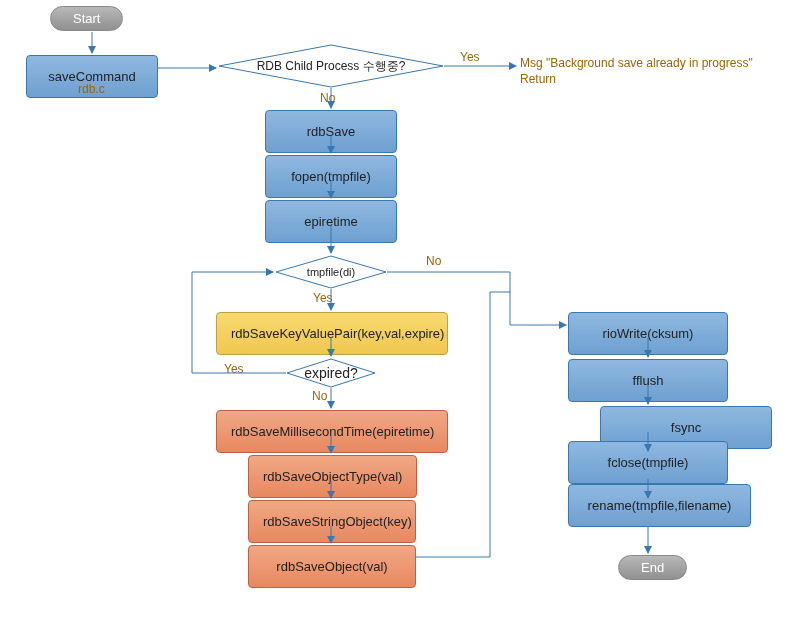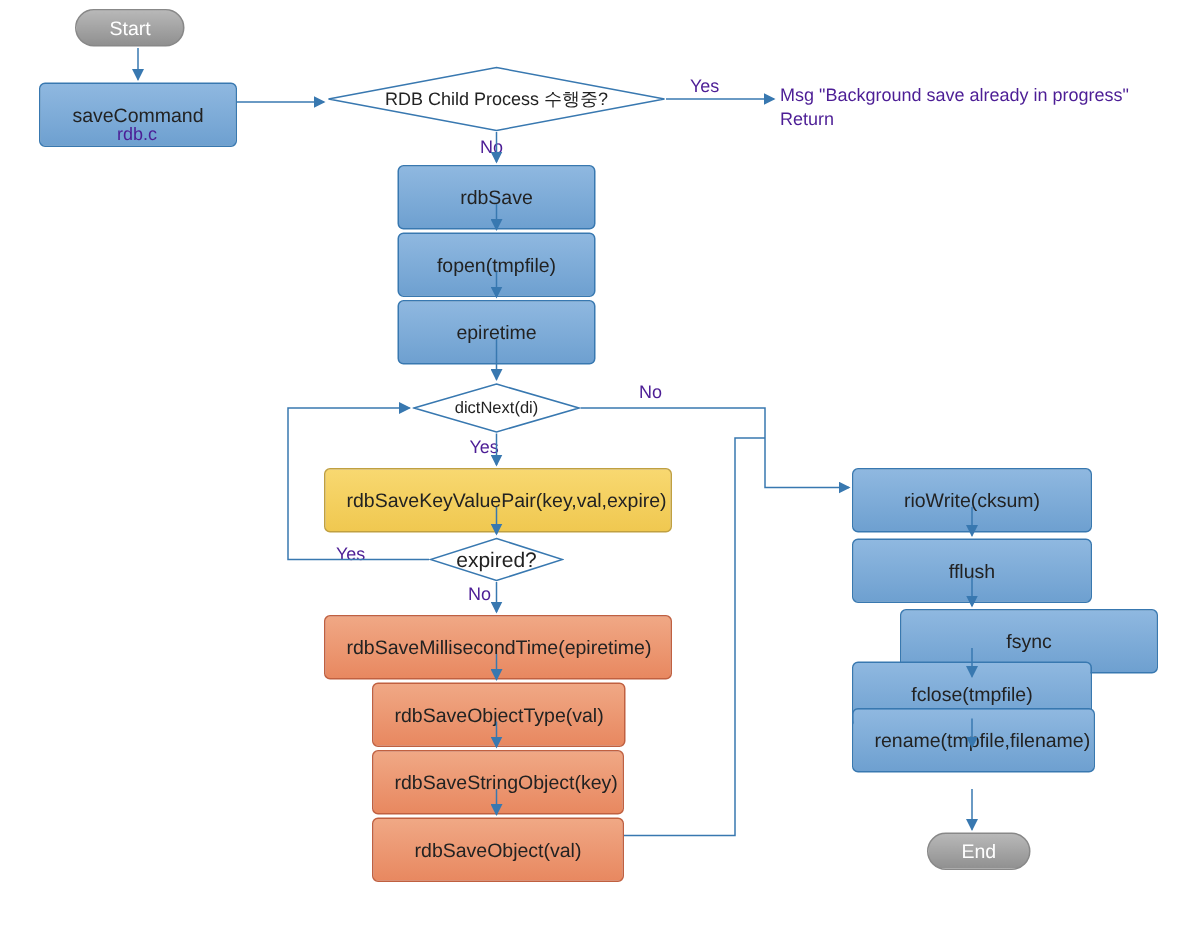--- a/index.html
+++ b/index.html
@@ -4,21 +4,21 @@
 <style>
 *{box-sizing:border-box;margin:0;padding:0}
 body{font-family:Arial,sans-serif;font-size:12px;background:#fff;width:801px;height:632px;position:relative}
 .box{position:absolute;border:1px solid #3878b0;border-radius:4px;background:linear-gradient(#8fb8e0,#6ea0d0);padding:13px 14px;text-align:center;color:#222;font-size:13px}
 .box-orange{background:linear-gradient(#f0a885,#e88860);border-color:#c06040}
 .box-yellow{background:linear-gradient(#f8d870,#f0c850);border-color:#c0a040}
 .pill{position:absolute;border-radius:14px;background:linear-gradient(#b8b8b8,#909090);border:1px solid #888;padding:4px 22px;color:#fff;font-size:13px;text-align:center}
 .diamond{position:absolute;width:180px;height:48px;display:flex;align-items:center;justify-content:center}
 .diamond svg{position:absolute;top:0;left:0;width:100%;height:100%}
 .diamond-text{position:relative;z-index:1;font-size:12px;color:#222;text-align:center}
-.label{position:absolute;font-size:12px;color:#4c1d95}
+.label{position:absolute;font-size:12px;color:#a16207}
 .arrow{position:absolute;stroke:#3878b0;fill:none}
 .arrowhead{fill:#3878b0}
 svg.conn{position:absolute;top:0;left:0;width:801px;height:632px;pointer-events:none}
 </style>
 </head>
 <body>
 
 <div class="pill" style="left:50px;top:6px">Start</div>
 
 <div class="box" style="left:26px;top:55px;width:132px">saveCommand</div>
@@ -39,21 +39,21 @@
 <div class="box" style="left:265px;top:110px;width:132px">rdbSave</div>
 
 <div class="box" style="left:265px;top:155px;width:132px">fopen(tmpfile)</div>
 
 <div class="box" style="left:265px;top:200px;width:132px">epiretime</div>
 
 <div class="diamond" style="left:275px;top:255px;width:112px;height:34px">
 <svg viewBox="0 0 112 34" preserveAspectRatio="none">
       <polygon points="56,1 111,17 56,33 1,17" fill="#fff" stroke="#3878b0"></polygon>
     </svg>
-<span class="diamond-text" style="font-size:11px">dictNext(di)</span>
+<span class="diamond-text" style="font-size:11px">tmpfile(di)</span>
 </div>
 <div class="label" style="left:313px;top:291px">Yes</div>
 <div class="label" style="left:426px;top:254px">No</div>
 
 <div class="box box-yellow" style="left:216px;top:312px;width:232px">rdbSaveKeyValuePair(key,val,expire)</div>
 
 <div class="diamond" style="left:286px;top:358px;width:90px;height:30px">
 <svg viewBox="0 0 90 30" preserveAspectRatio="none">
       <polygon points="45,1 89,15 45,29 1,15" fill="#fff" stroke="#3878b0"></polygon>
     </svg>
@@ -64,21 +64,21 @@
 
 <div class="box box-orange" style="left:216px;top:410px;width:232px">rdbSaveMillisecondTime(epiretime)</div>
 <div class="box box-orange" style="left:248px;top:455px;width:169px">rdbSaveObjectType(val)</div>
 <div class="box box-orange" style="left:248px;top:500px;width:168px">rdbSaveStringObject(key)</div>
 <div class="box box-orange" style="left:248px;top:545px;width:168px">rdbSaveObject(val)</div>
 
 <div class="box" style="left:568px;top:312px;width:160px">rioWrite(cksum)</div>
 <div class="box" style="left:568px;top:359px;width:160px">fflush</div>
 <div class="box" style="left:600px;top:406px;width:172px">fsync</div>
 <div class="box" style="left:568px;top:441px;width:160px">fclose(tmpfile)</div>
-<div class="box" style="left:568px;top:472px;width:162px">rename(tmpfile,filename)</div>
+<div class="box" style="left:568px;top:484px;width:183px">rename(tmpfile,filename)</div>
 
 <div class="pill" style="left:618px;top:555px">End</div>
 
 <svg class="conn">
 <defs>
       <marker id="ah" markerWidth="8" markerHeight="8" refX="7" refY="4" orient="auto">
         <path d="M0,0 L8,4 L0,8 z" class="arrowhead"></path>
       </marker>
     </defs>
 

